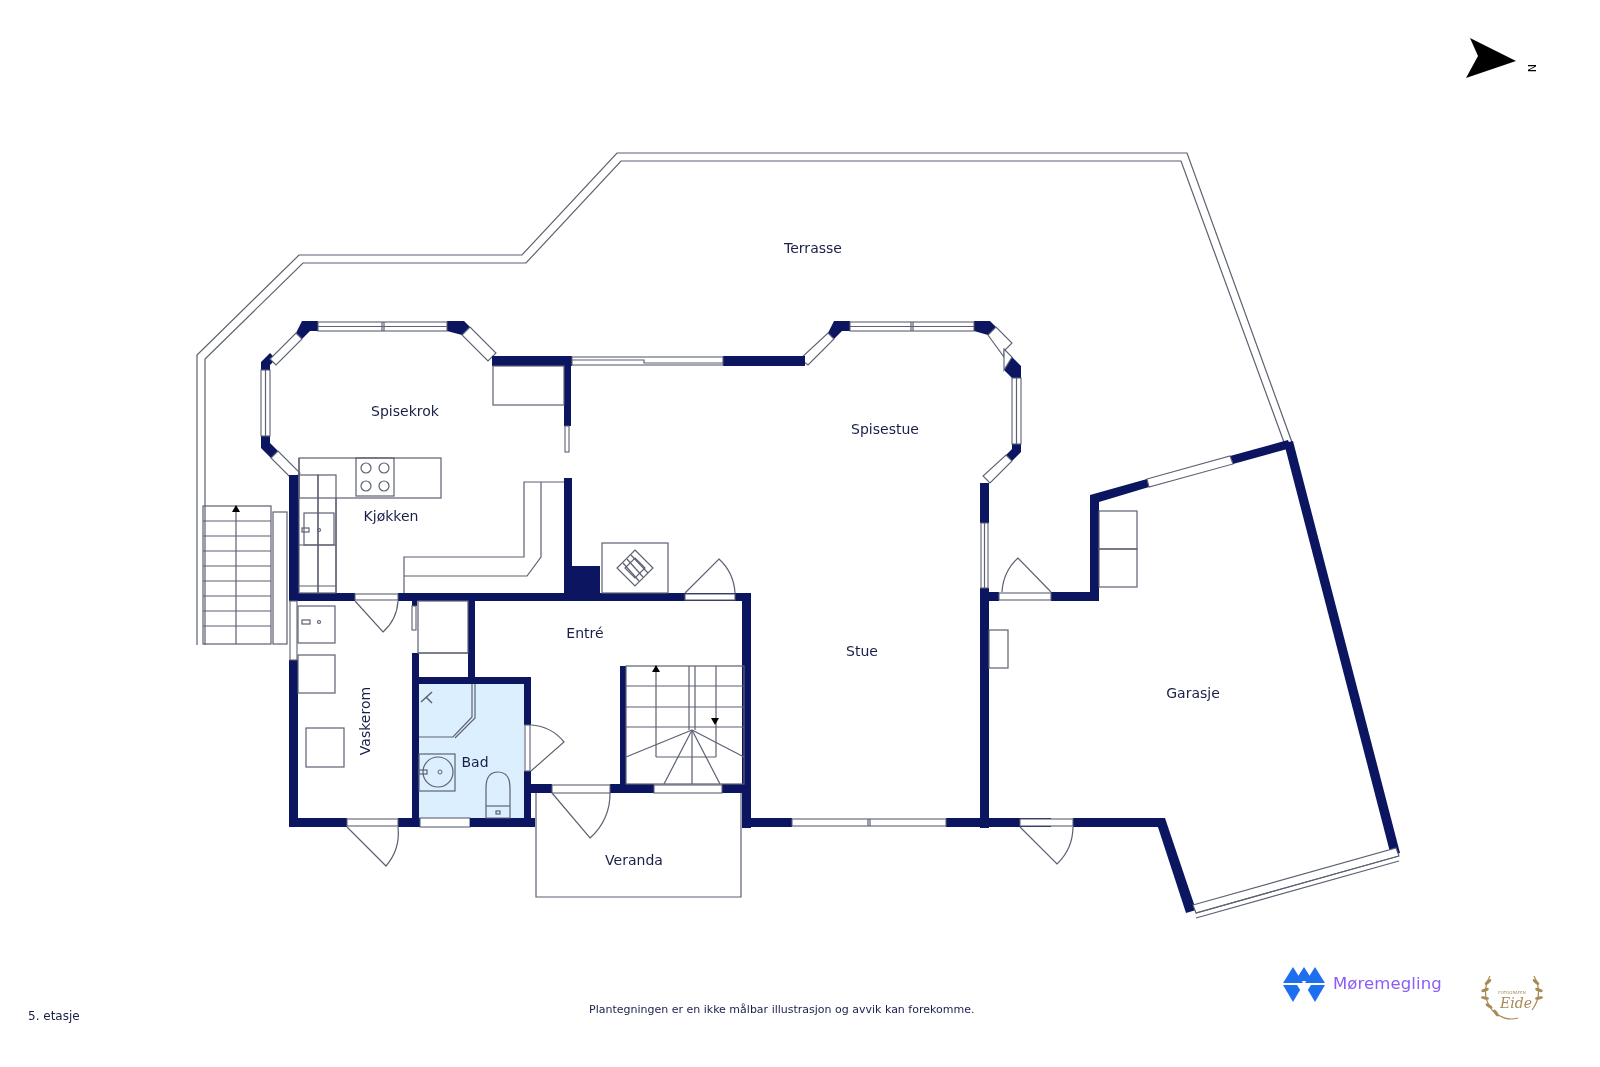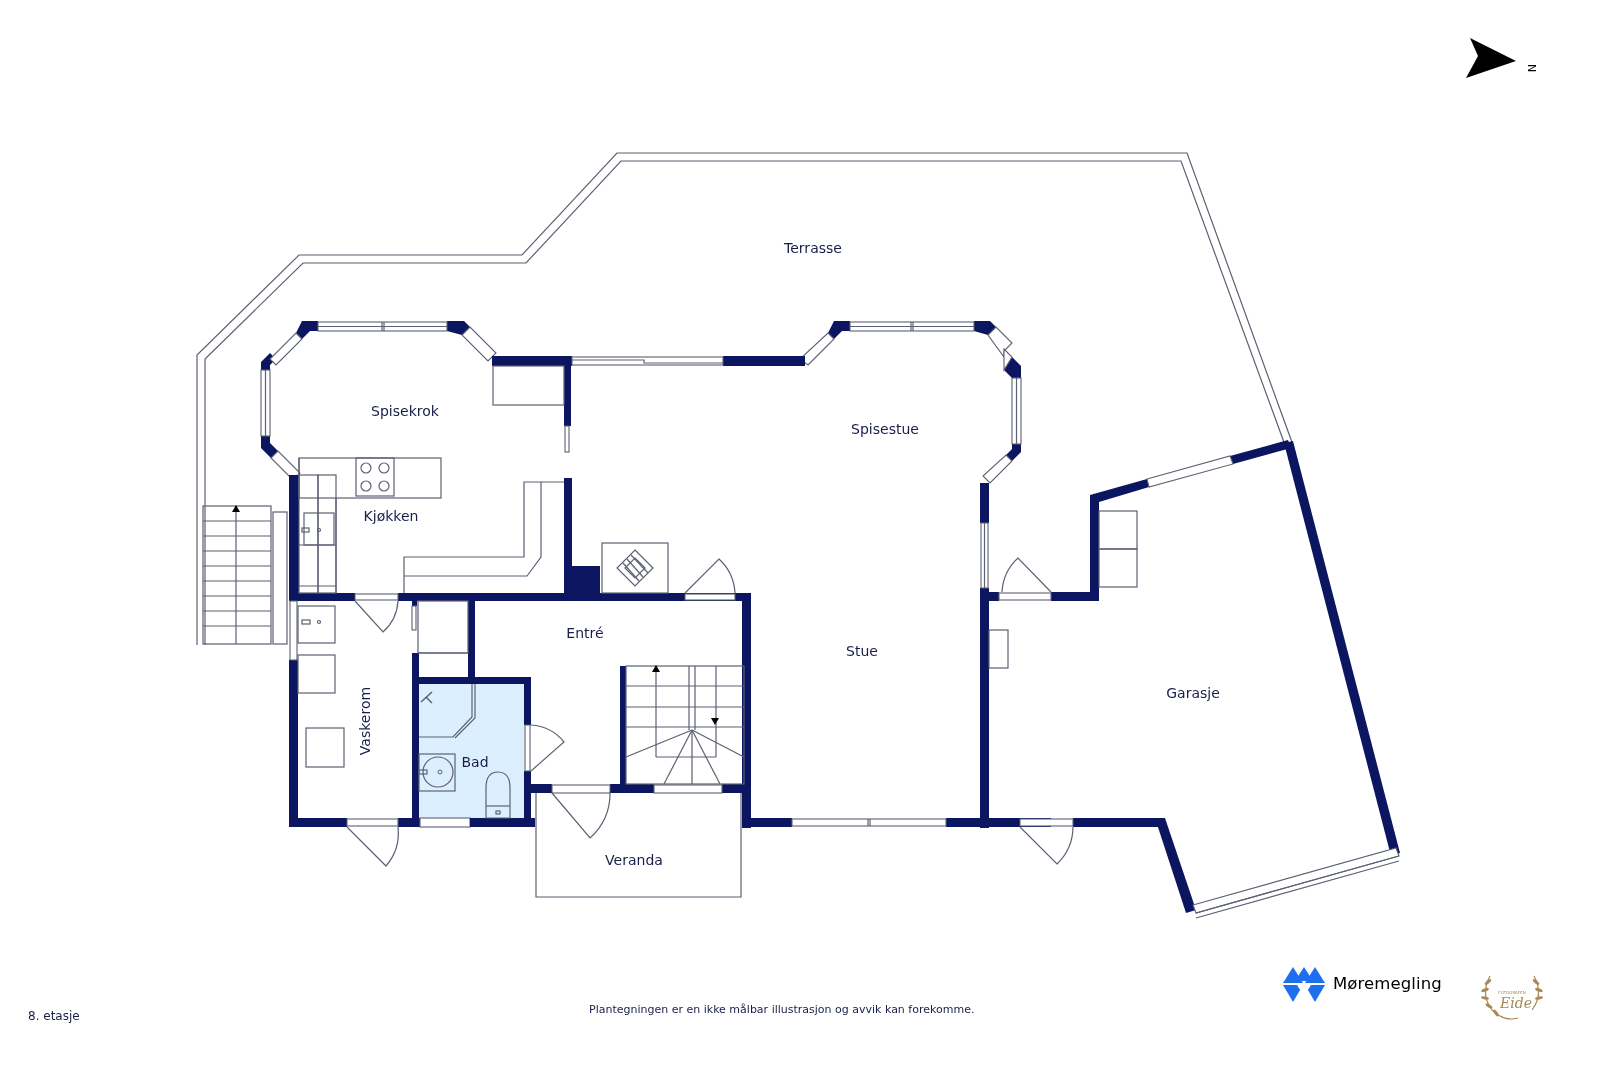--- a/index.html
+++ b/index.html
@@ -6,21 +6,21 @@
     body { width: 1600px; height: 1067px; position: relative; overflow: hidden; font-family: "DejaVu Sans", sans-serif; }
     #plan { position: absolute; left: 0; top: 0; width: 1600px; height: 1067px; }
     .wall { fill: #0b1560; stroke: none; }
     .thin { fill: none; stroke: #5c6173; stroke-width: 1.2; }
     .win { fill: #ffffff; stroke: #5c6173; stroke-width: 1.1; }
     .room-label { font-family: "DejaVu Sans", sans-serif; font-size: 14px; fill: #1a1f4a; }
     .abs { position: absolute; font-family: "DejaVu Sans", sans-serif; color: #1a1f4a; }
     .floor-label { left: 28px; top: 1009px; font-size: 12px; }
     .disclaimer-inner { position: absolute; left: 589px; top: 1003px; font-size: 11px; white-space: nowrap; }
     .brand { position: absolute; left: 1283px; top: 962px; display: flex; align-items: center; gap: 8px; }
-    .brand-name { font-size: 16.5px; color: #000000; font-weight: 500; letter-spacing: 0.1px; }
+    .brand-name { font-size: 16.5px; color: #8b5cf6; font-weight: 500; letter-spacing: 0.1px; }
     .photo-logo { position: absolute; left: 1478px; top: 968px; width: 68px; height: 56px; }
     .north { position: absolute; left: 1466px; top: 38px; width: 80px; height: 44px; }
   </style>
 </head>
 <body>
 
 <svg id="plan" viewBox="0 0 1600 1067" xmlns="http://www.w3.org/2000/svg">
 
   <g>
     <polyline class="thin" points="197,645 197,355 299,255 522,255 617,153 1187,153 1293,445"></polyline>
@@ -291,21 +291,21 @@
     <text class="room-label" x="634" y="865" text-anchor="middle">Veranda</text>
     <text class="room-label" x="1193" y="698" text-anchor="middle">Garasje</text>
   </g>
 </svg>
 
 <svg class="north" viewBox="0 0 80 44" xmlns="http://www.w3.org/2000/svg">
   <polygon points="4,0 50,23 0,40 12,18" fill="#000"></polygon>
   <text x="66" y="30" font-size="11" font-family="DejaVu Sans, sans-serif" fill="#000" transform="rotate(90 66 26)">N</text>
 </svg>
 
-<div class="abs floor-label">8. etasje</div>
+<div class="abs floor-label">5. etasje</div>
 
 <div class="abs disclaimer-inner">Plantegningen er en ikke målbar illustrasjon og avvik kan forekomme.</div>
 
 <div class="brand">
   <svg width="42" height="42" viewBox="0 0 42 42" xmlns="http://www.w3.org/2000/svg">
     <polygon points="0,21 10,5 20,21" fill="#1e6ff0"></polygon>
     <polygon points="22,21 32,5 42,21" fill="#1e6ff0"></polygon>
     <polygon points="12,19 21,5 30,19" fill="#1e6ff0"></polygon>
     <polygon points="0,23 20,23 10,40" fill="#1e6ff0"></polygon>
     <polygon points="22,23 42,23 32,40" fill="#1e6ff0"></polygon>

